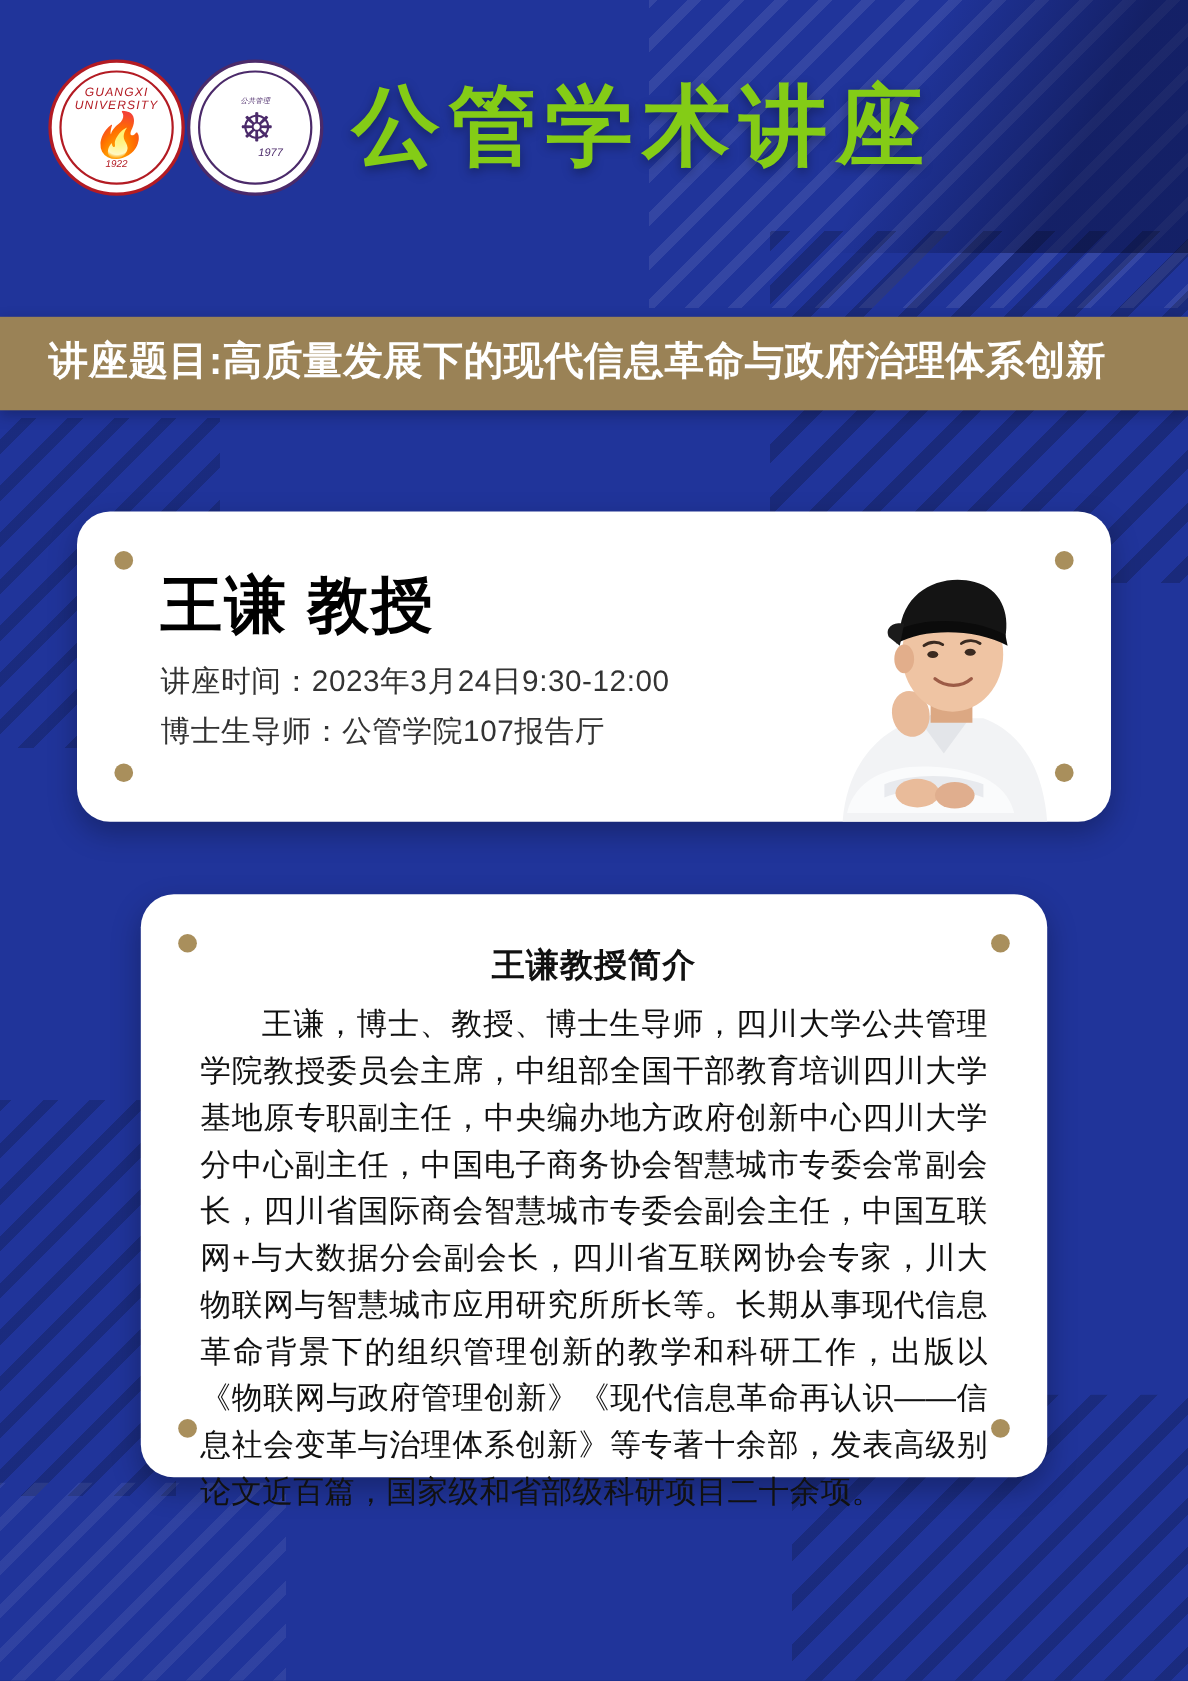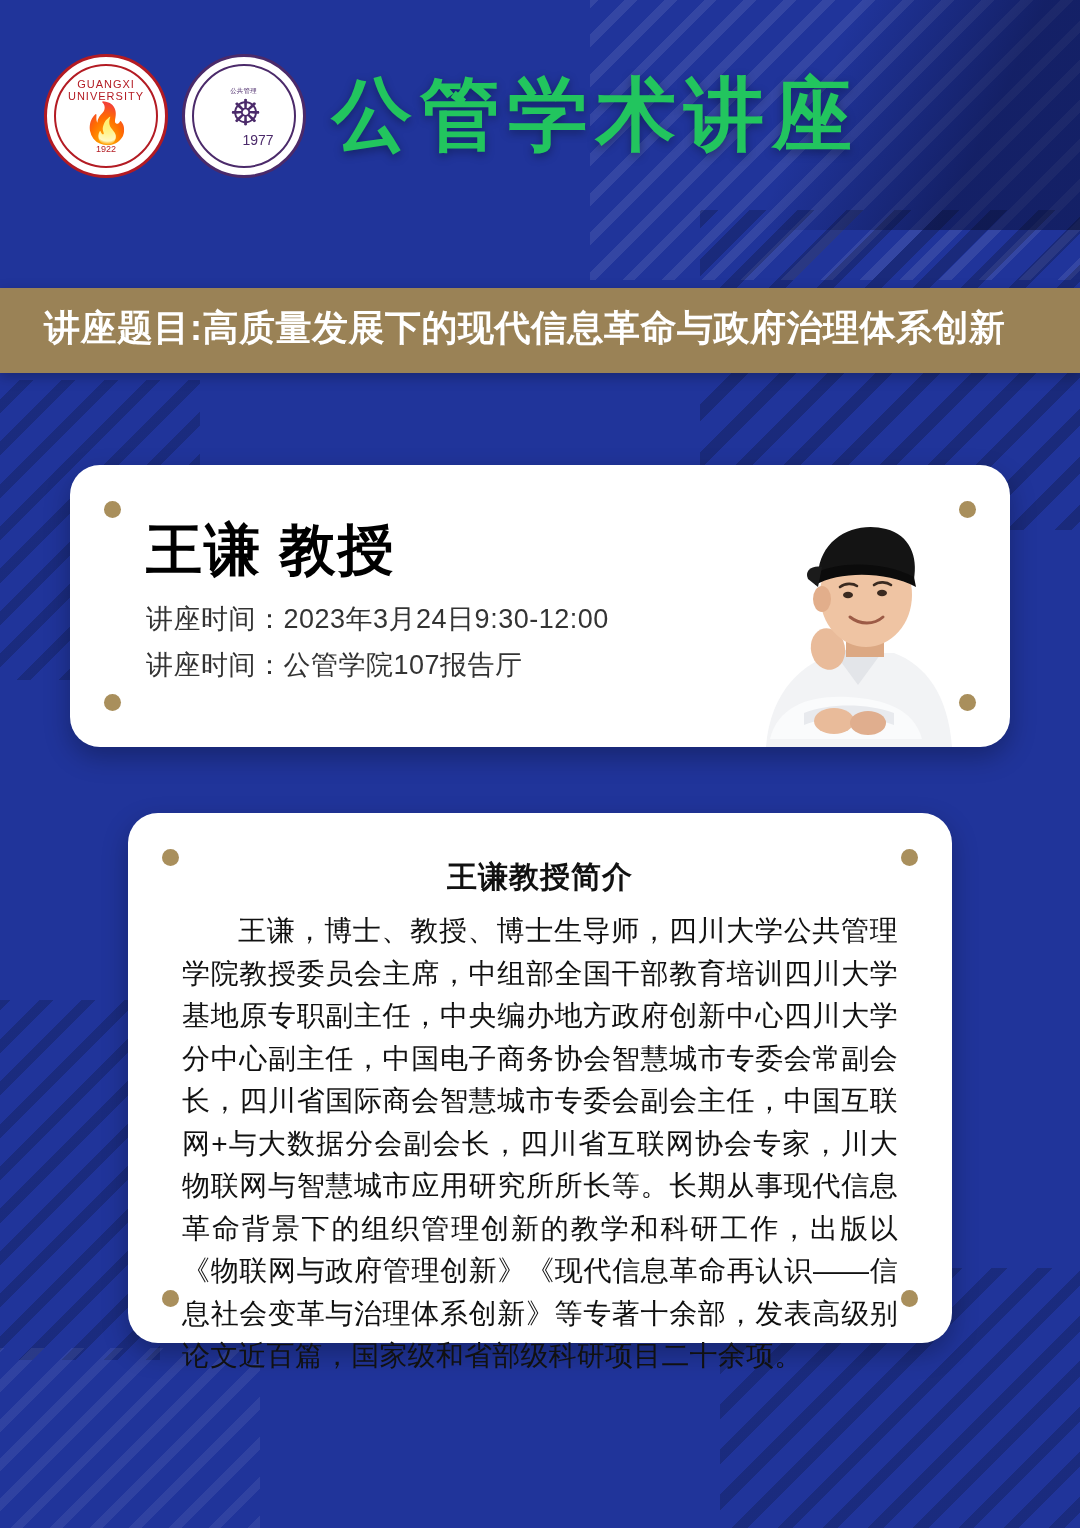--- a/index.html
+++ b/index.html
@@ -118,22 +118,23 @@
     position: relative;
     height: 232px;
     display: flex;
     align-items: center;
     padding-left: 44px;
     box-sizing: border-box;
   }
   .logos {
     display: flex;
     align-items: center;
-    gap: 14px;
+    gap: 2px;
     margin-right: 26px;
+    font-style: italic;
   }
   .logo-circle {
     width: 124px;
     height: 124px;
     border-radius: 50%;
     background: #ffffff;
     position: relative;
     display: flex;
     align-items: center;
     justify-content: center;
@@ -189,29 +190,29 @@
     letter-spacing: -3px;
   }
   .logo-sub-purple {
     font-size: 7px;
     color: #4b2a6a;
     letter-spacing: 0.3px;
     margin-top: 3px;
     transform: scale(0.92);
   }
   .logo-year-purple {
-    font-size: 14px;
+    font-size: 10px;
     color: #4b2a6a;
     margin-top: 1px;
     margin-left: 28px;
   }
   .header-title {
     font-size: 80px;
     font-weight: bold;
-    color: #22c55e;
+    color: #84cc16;
     letter-spacing: 8px;
     text-shadow: 0 3px 10px rgba(0,0,0,0.35);
     white-space: nowrap;
   }
 
   
   .subject-band {
     position: relative;
     margin-top: 56px;
     margin-left: 0;
@@ -363,21 +364,21 @@
 
   <div class="card speaker-card">
     <span class="dot tl"></span>
     <span class="dot tr"></span>
     <span class="dot bl"></span>
     <span class="dot br"></span>
 
     <div class="speaker-body">
       <div class="speaker-name">王谦  教授</div>
       <div class="speaker-line">讲座时间：2023年3月24日9:30-12:00</div>
-      <div class="speaker-line">讲座时间：公管学院107报告厅</div>
+      <div class="speaker-line">博士生导师：公管学院107报告厅</div>
     </div>
 
     <div class="photo">
       <svg width="250" height="248" viewBox="0 0 250 248" xmlns="http://www.w3.org/2000/svg" aria-hidden="true">
 
         <path d="M58 248 C62 192 96 162 130 154 L186 154 C218 166 240 196 244 248 Z" fill="#f2f3f5"></path>
         <path d="M128 156 L150 186 L172 156 L160 150 L140 150 Z" fill="#e3e5e9"></path>
 
         <path d="M62 240 C70 206 104 196 140 198 C176 200 206 210 214 240 Z" fill="#fafbfc"></path>
         <path d="M96 214 C120 204 160 204 186 214 L186 226 C160 216 120 216 96 226 Z" fill="#e8eaee"></path>

